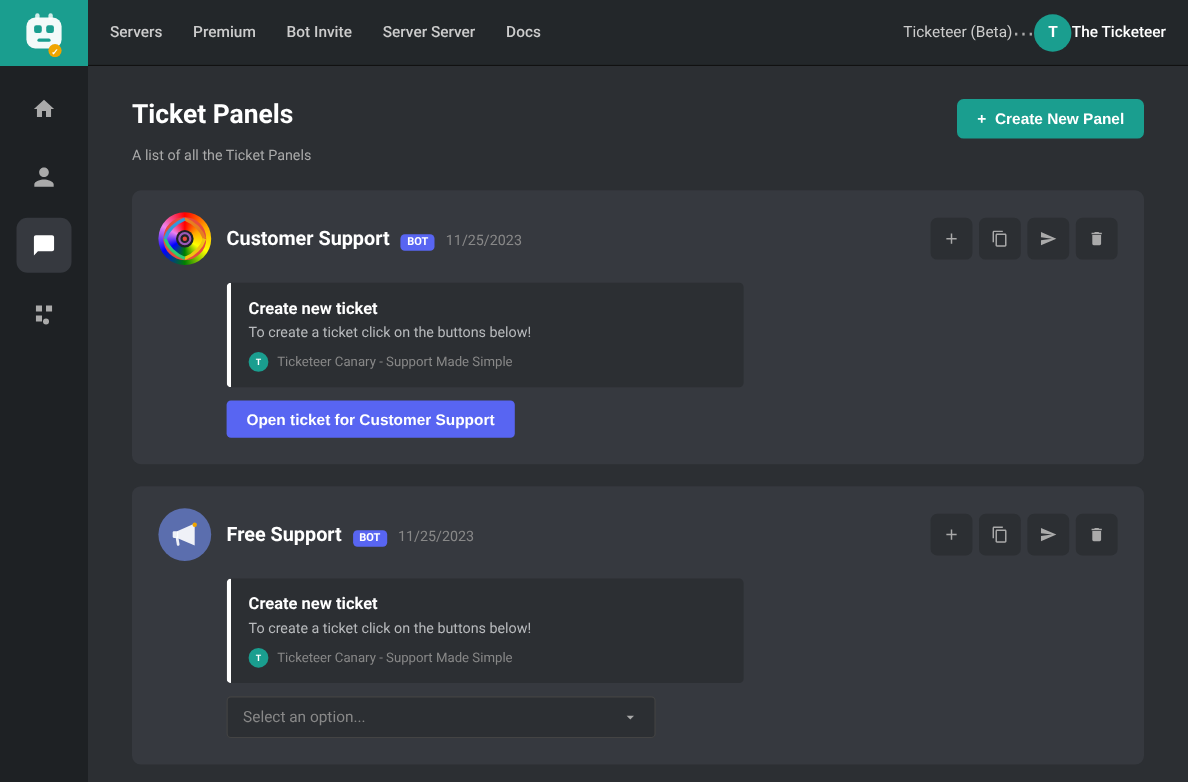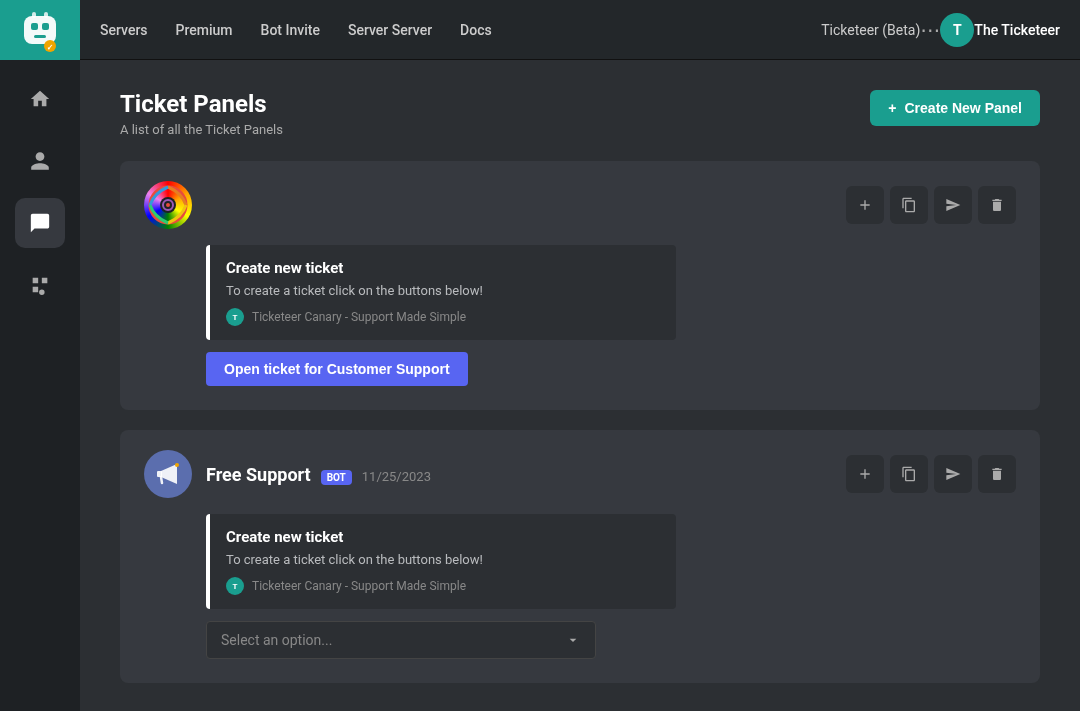--- a/index.html
+++ b/index.html
@@ -117,21 +117,21 @@
     .page-header {
       display: flex;
       align-items: flex-start;
       justify-content: space-between;
       margin-bottom: 24px;
     }
     .page-title {
       font-size: 24px;
       font-weight: 700;
       color: #fff;
-      margin-bottom: 4px;
+      margin-bottom: 16px;
     }
     .page-subtitle {
       font-size: 13px;
       color: #aaa;
     }
     .create-btn {
       background: #1a9e8f;
       color: #fff;
       border: none;
       border-radius: 6px;
@@ -378,20 +378,25 @@
               <circle cx="20" cy="20" r="18" fill="none" stroke="#e74c3c" stroke-width="3"></circle>
               <path d="M20 2 Q34 8 38 20" stroke="#e67e22" stroke-width="3" fill="none"></path>
               <path d="M38 20 Q34 32 20 38" stroke="#f1c40f" stroke-width="3" fill="none"></path>
               <path d="M20 38 Q6 32 2 20" stroke="#2ecc71" stroke-width="3" fill="none"></path>
               <path d="M2 20 Q6 8 20 2" stroke="#3498db" stroke-width="3" fill="none"></path>
               <circle cx="20" cy="20" r="8" fill="#1e2124"></circle>
               <circle cx="20" cy="20" r="5" fill="none" stroke="#9b59b6" stroke-width="2"></circle>
               <circle cx="20" cy="20" r="2" fill="#e74c3c"></circle>
             </svg>
           </div>
+          <div>
+            <span class="panel-name">Customer Support</span>
+            <span class="badge-bot">BOT</span>
+            <span class="panel-date">11/25/2023</span>
+          </div>
         </div>
         <div class="panel-actions">
           <button class="action-btn" title="Add">
             <svg width="16" height="16" viewBox="0 0 24 24" fill="currentColor">
                 <path d="M19 13h-6v6h-2v-6H5v-2h6V5h2v6h6v2z"></path>
               </svg>
           </button>
           <button class="action-btn" title="Copy">
             <svg width="16" height="16" viewBox="0 0 24 24" fill="currentColor">
                 <path d="M16 1H4c-1.1 0-2 .9-2 2v14h2V3h12V1zm3 4H8c-1.1 0-2 .9-2 2v14c0 1.1.9 2 2 2h11c1.1 0 2-.9 2-2V7c0-1.1-.9-2-2-2zm0 16H8V7h11v14z"></path>

